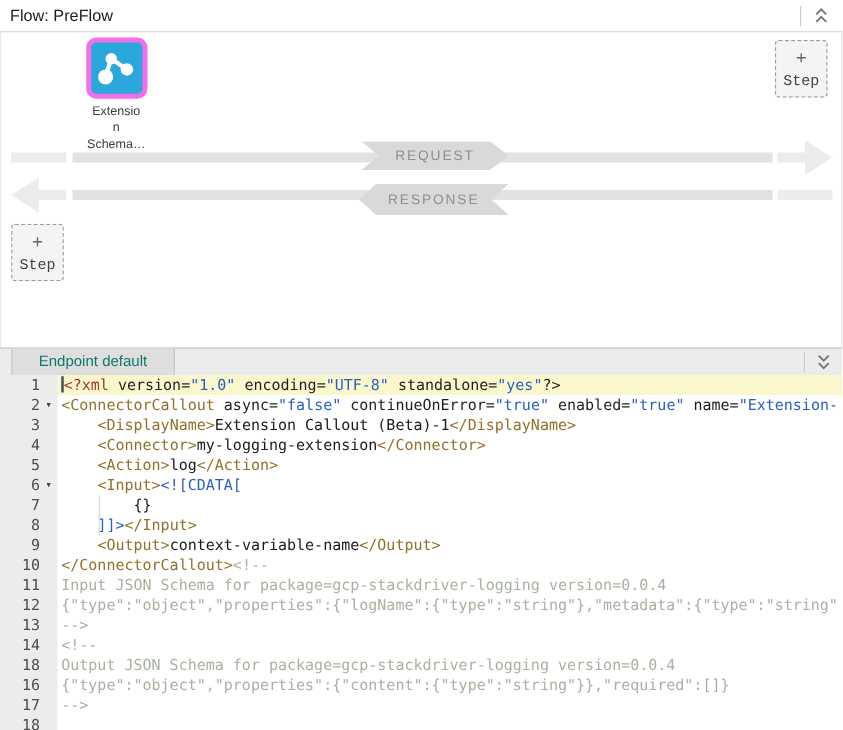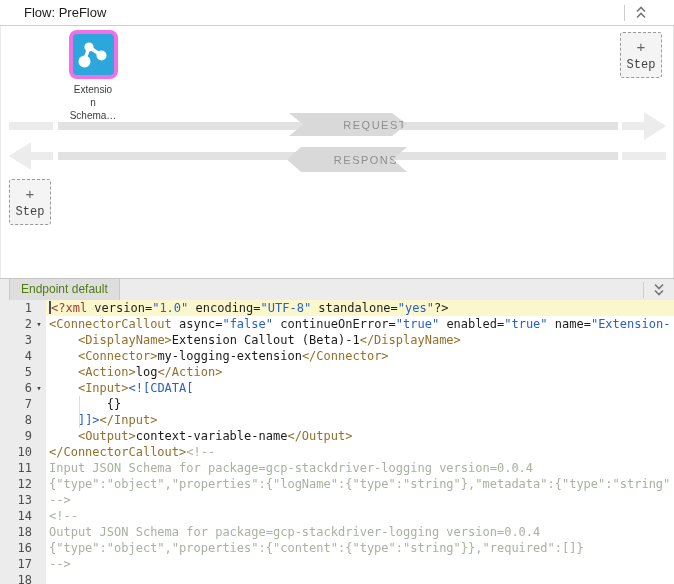--- a/index.html
+++ b/index.html
@@ -1,32 +1,32 @@
 <!DOCTYPE html>
 <html style="--tk-pi: #a03b2c; --tk-tag: #93702b; --tk-attr: #1f1f1f; --tk-str: #2b5fc7; --tk-cdata: #2b5fc7; --tk-comment: #a7b2a0; --tk-text: #1a1a1a; --tk-line_highlight: #fbf7cc; --line-highlight: #fbf7cc;"><head>
 <meta charset="utf-8">
 <style>
   * { margin:0; padding:0; box-sizing:border-box; }
   html,body { width:674px; height:584px; overflow:hidden; background:#fff;
               font-family:"Liberation Sans", sans-serif; }
 
   
   .header { height:26px; border-bottom:1px solid #cfcfcf; display:flex;
-            align-items:center; padding:0 24px; background:#fff; }
+            align-items:center; padding:0 8px; background:#fff; }
   .flow-title { font-size:13px; color:#1c1c1c; }
   .header-right { margin-left:auto; display:flex; align-items:center; gap:7px; }
   .vdiv { width:1px; height:16px; background:#ccc; display:inline-block; }
   .chev-btn { background:none; border:none; cursor:pointer; padding:2px 3px; line-height:0; }
 
   
   .canvas { position:relative; height:252px; background:#fff;
             border-left:1px solid #e9e9e9; border-right:1px solid #e3e3e3; }
   .flow-svg { position:absolute; left:0; top:0; }
 
-  .banner { position:absolute; display:flex; align-items:center; justify-content:flex-end;
+  .banner { position:absolute; display:flex; align-items:center; justify-content:center;
             font-size:11px; letter-spacing:1.5px; color:#8f8f8f; background:#d9d9d9; }
   .banner.request  { left:288px; top:87px;  width:118px; height:23px;
     clip-path:polygon(0 0, calc(100% - 15px) 0, 100% 50%, calc(100% - 15px) 100%, 0 100%, 14px 50%); }
   .banner.response { left:286px; top:121px; width:120px; height:25px;
     clip-path:polygon(14px 0, 100% 0, calc(100% - 14px) 50%, 100% 100%, 14px 100%, 0 50%); }
 
   .policy { position:absolute; left:66px; top:4px; width:52px; text-align:center; cursor:pointer; }
   .policy-icon { width:49px; height:49px; margin:0 auto; background:#2ba7db;
                  border:4px solid #f170e9; border-radius:8px;
                  display:flex; align-items:center; justify-content:center; }
@@ -37,21 +37,21 @@
               display:flex; flex-direction:column; align-items:center; justify-content:center;
               font-family:"Liberation Sans", sans-serif; }
   .step-btn .plus { font-size:15px; color:#666; line-height:16px; }
   .step-btn .lbl  { font-size:12px; color:#444; margin-top:3px;font-family:Liberation Mono, monospace; }
   .step-top    { right:11px; top:6px; }
   .step-bottom { left:8px; top:153px; }
 
   
   .tabbar { height:22px; background:#ececec; border-top:1px solid #c6c6c6;
             display:flex; align-items:stretch; position:relative; }
-  .tab { padding:0 11px; font-size:12px; color:#4d7c0f; line-height:21px;
+  .tab { padding:0 21px; font-size:12px; color:#0f766e; line-height:21px;
          cursor:pointer; white-space:nowrap; }
   .tab.inactive { background:#dedede; border-left:1px solid #c8c8c8; border-right:1px solid #c8c8c8; margin-left:9px; }
   .tab.active   { background:#f3f3f3; border-right:1px solid #c8c8c8; }
   .tab-right { position:absolute; right:6px; top:0; height:21px; display:flex; align-items:center; gap:6px; }
 
   
   .editor { height:284px; overflow:hidden; background:#fff;
             font-family:"DejaVu Sans Mono", monospace; font-size:12px; }
   .code-line { display:flex; height:16px; line-height:16px; white-space:pre; }
   .gutter-cell { width:46px; background:#ececec; color:#4d4d4d; display:flex; flex:none; }

